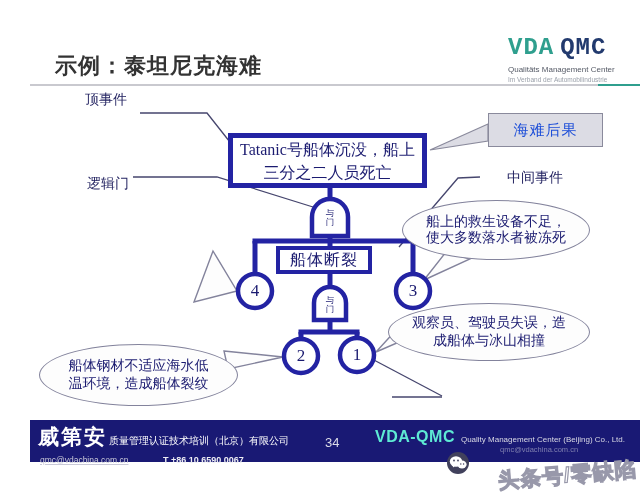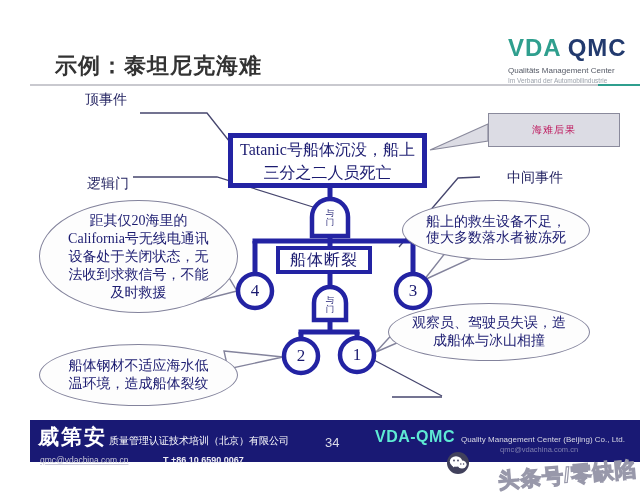--- a/index.html
+++ b/index.html
@@ -8,44 +8,44 @@
     font-family:"Liberation Serif","DejaVu Serif",serif;color:#1f1f5e;
   }
   
   .title{
     position:absolute;left:55px;top:51px;font-family:"Liberation Sans","DejaVu Sans",sans-serif;
     font-size:22px;font-weight:bold;color:#333333;letter-spacing:1px;
   }
   .rule{position:absolute;top:84px;left:30px;width:568px;height:2px;background:#c9c9cf;}
   .rule-teal{position:absolute;top:84px;left:598px;width:42px;height:2px;background:#2f9f8e;}
   .logo{position:absolute;left:508px;top:34px;width:130px;font-family:"Liberation Sans","DejaVu Sans",sans-serif;}
-  .logo-row{display:flex;gap:6px;align-items:baseline;}
+  .logo-row{display:flex;gap:6px;align-items:baseline;font-family:Liberation Mono, monospace;}
   .logo-vda{font-size:24px;font-weight:bold;color:#2f9f8e;letter-spacing:1px;}
   .logo-qmc{font-size:24px;font-weight:bold;color:#223a6e;letter-spacing:1px;}
   .logo-sub1{font-size:8px;color:#555a66;margin-top:4px;white-space:nowrap;}
   .logo-sub2{font-size:6.5px;color:#9aa0aa;margin-top:2px;white-space:nowrap;}
   
   svg.fta{position:absolute;left:0;top:0;z-index:1;}
   .thin{fill:none;stroke:#46466e;stroke-width:1.3px;}
   .wedge{fill:#dcdce4;stroke:#8a8a9c;stroke-width:1.2px;}
   .tail{fill:#fdfdfd;stroke:#83839c;stroke-width:1.4px;}
   .tree{stroke:#2323a3;stroke-width:5px;}
   .gate,.node{fill:#ffffff;stroke:#2323a3;stroke-width:4.5px;}
   
   .lbl{position:absolute;z-index:2;font-size:14px;color:#1f1f5e;white-space:nowrap;}
   .evt-box{
     position:absolute;z-index:2;box-sizing:border-box;background:#ffffff;border:5px solid #2323a3;
     display:flex;align-items:center;justify-content:center;text-align:center;color:#1b1b70;
   }
   .top-event{left:228px;top:133px;width:199px;height:55px;font-size:16px;line-height:23px;}
   .mid-event{left:276px;top:246px;width:96px;height:28px;border-width:4px;font-size:16px;line-height:18px;letter-spacing:1px;}
   .cons-box{
-    position:absolute;z-index:2;left:488px;top:113px;width:132px;height:34px;box-sizing:border-box;
+    position:absolute;z-index:2;left:488px;top:113px;width:115px;height:34px;box-sizing:border-box;
     background:#dcdce4;border:1.5px solid #8a8a9c;display:flex;align-items:center;justify-content:center;
-    font-size:10px;color:#be185d;letter-spacing:1px;
+    font-size:15px;color:#1d4ed8;letter-spacing:1px;
   }
   .ellipse{
     position:absolute;z-index:2;box-sizing:border-box;background:#fdfdfd;border:1.5px solid #83839c;
     border-radius:50%;display:flex;align-items:center;justify-content:center;text-align:center;
     font-size:14px;color:#1b1b70;line-height:18px;
   }
   .e-a{left:39px;top:200px;width:199px;height:113px;}
   .e-b{left:402px;top:200px;width:188px;height:60px;line-height:16px;}
   .e-c{left:39px;top:344px;width:199px;height:62px;}
   .e-d{left:388px;top:303px;width:202px;height:58px;}
@@ -147,23 +147,20 @@
   <div class="cons-box">海难后果</div>
 
   <div class="gate-lbl" style="left:323px;top:209px;">与门</div>
   <div class="gate-lbl" style="left:323px;top:296px;">与门</div>
 
   <div class="num" style="left:238px;top:274px;">4</div>
   <div class="num" style="left:396px;top:274px;">3</div>
   <div class="num" style="left:284px;top:339px;">2</div>
   <div class="num" style="left:340px;top:338px;">1</div>
 
-  <div class="ellipse e-a">
-    <span class="e-inner">距其仅20海里的California号无线电通讯设备处于关闭状态，无法收到求救信号，不能及时救援</span>
-  </div>
   <div class="ellipse e-b">
     <span class="e-inner">船上的救生设备不足，使大多数落水者被冻死</span>
   </div>
   <div class="ellipse e-c">
     <span class="e-inner">船体钢材不适应海水低温环境，造成船体裂纹</span>
   </div>
   <div class="ellipse e-d">
     <span class="e-inner">观察员、驾驶员失误，造成船体与冰山相撞</span>
   </div>
 

